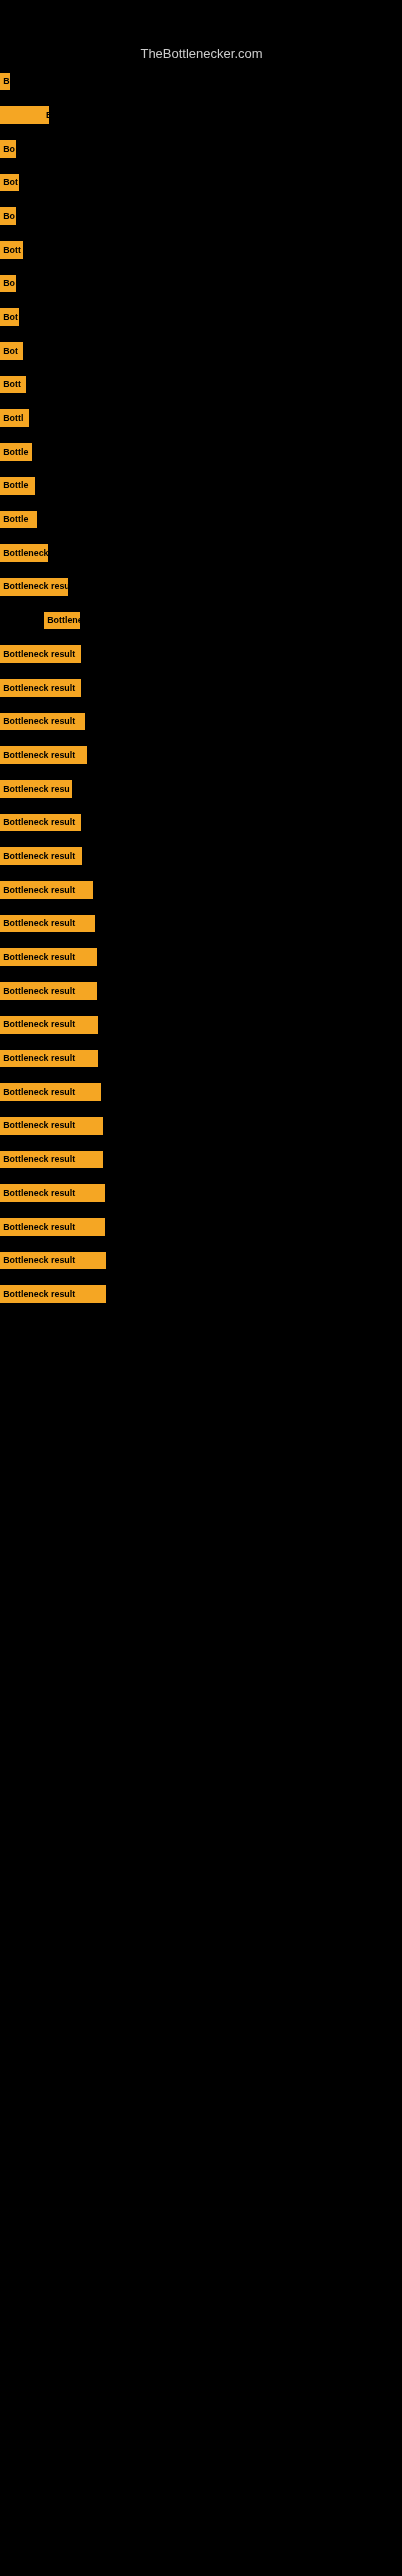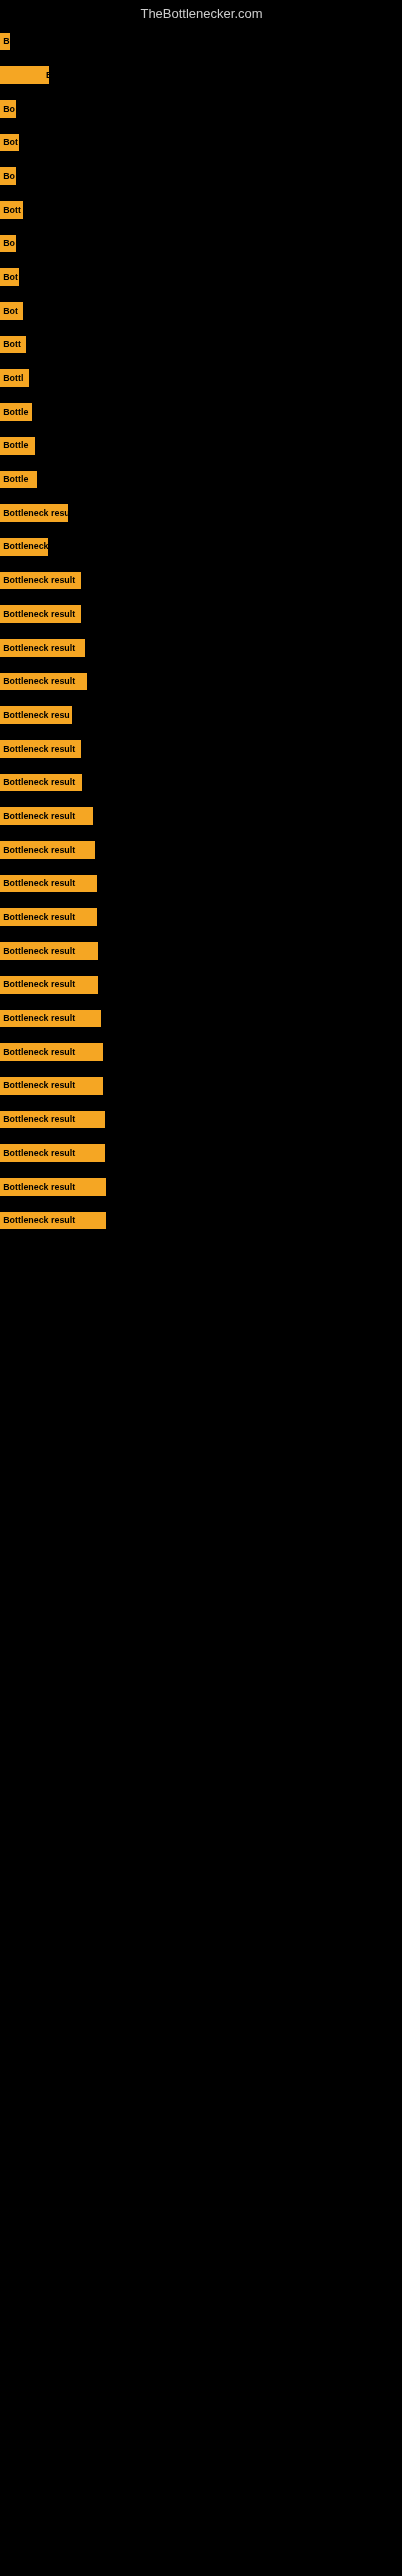--- a/index.html
+++ b/index.html
@@ -16,20 +16,21 @@
       position: relative;
       overflow-x: hidden;
     }
 
     .site-title {
       color: #cccccc;
       font-size: 13px;
       text-align: center;
       padding: 6.4px 0 3.2px 0;
       font-weight: normal;
+      margin-top: 40px;
     }
 
     .bar-container {
       display: flex;
       align-items: center;
       margin-bottom: 0px;
       padding: 8px 0 8px 0;
     }
 
     .bar-label {
@@ -86,24 +87,27 @@
     <div class="bar-container">
       <span class="bar-label" style="width: 32px;">Bottle</span>
     </div>
     <div class="bar-container">
       <span class="bar-label" style="width: 35px;">Bottle</span>
     </div>
     <div class="bar-container">
       <span class="bar-label" style="width: 37px;">Bottle</span>
     </div>
     <div class="bar-container">
+      <span class="bar-label" style="width: 48px;">Bottleneck</span>
+    </div>
+    <div class="bar-container">
       <span class="bar-label" style="width: 68px;">Bottleneck resu</span>
     </div>
     <div class="bar-container">
-      <span class="bar-label" style="width: 48px;">Bottleneck r</span>
+      <span class="bar-label" style="width: 36px; margin-left: 44px;">Bottleneck r</span>
     </div>
     <div class="bar-container">
       <span class="bar-label" style="width: 81px;">Bottleneck result</span>
     </div>
     <div class="bar-container">
       <span class="bar-label" style="width: 81px;">Bottleneck result</span>
     </div>
     <div class="bar-container">
       <span class="bar-label" style="width: 85px;">Bottleneck result</span>
     </div>

